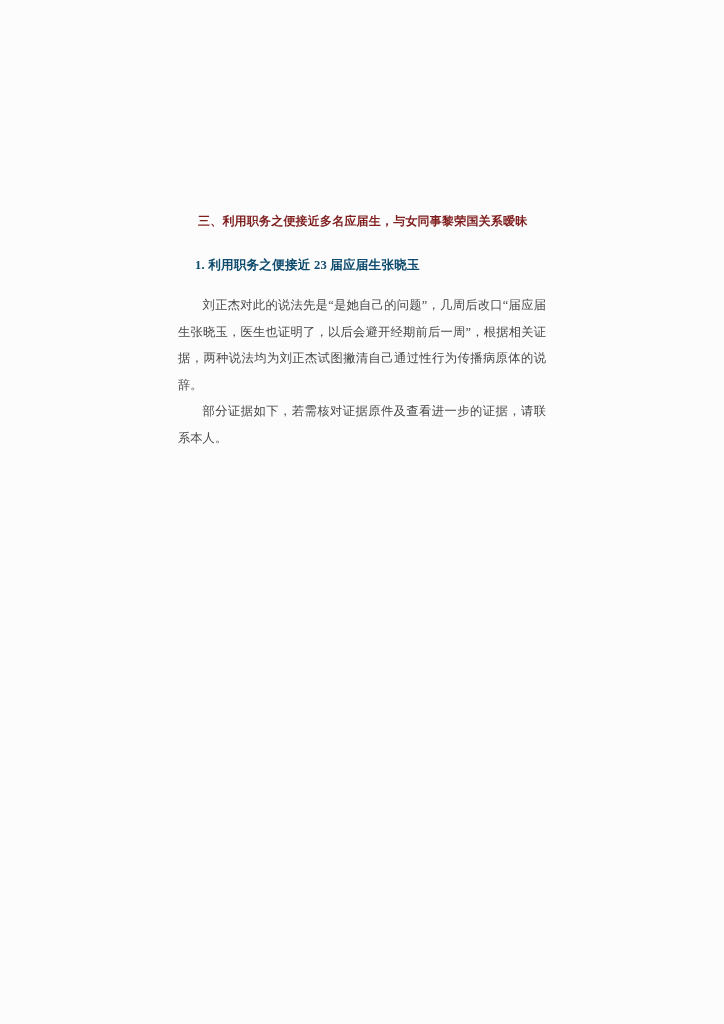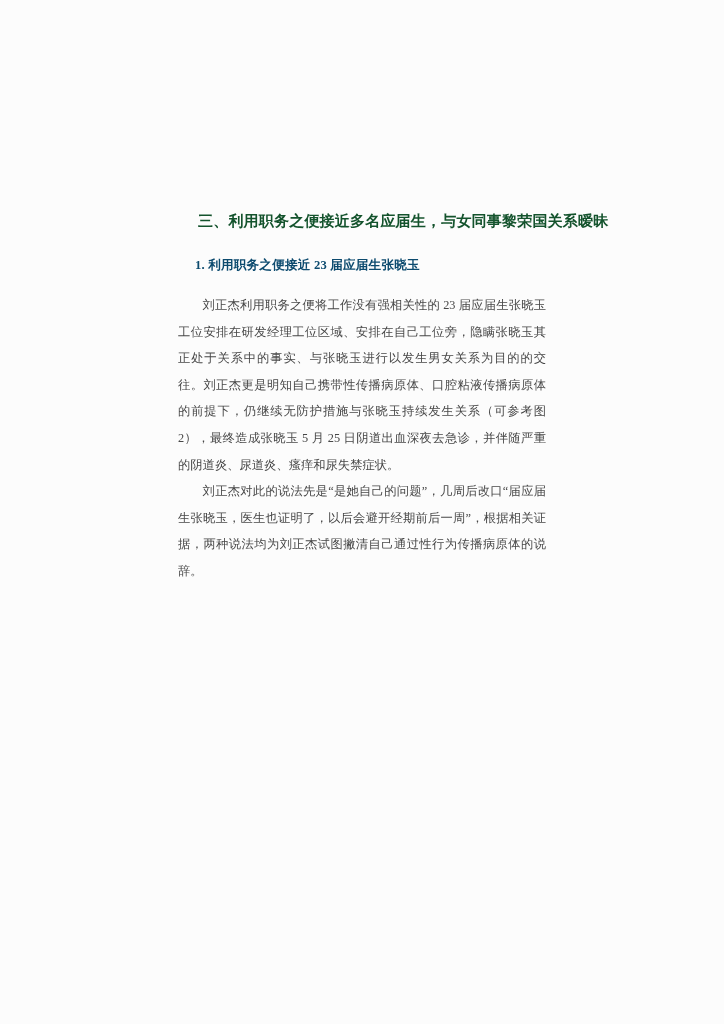--- a/index.html
+++ b/index.html
@@ -19,24 +19,24 @@
     position: absolute;
     left: 178px;
     top: 212px;
     width: 368px;
     color: #474747;
     filter: blur(0.3px);
   }
   .section-heading {
     margin: 0;
     padding-left: 20px;
-    font-size: 15px;
+    font-size: 12px;
     line-height: 19px;
     font-weight: bold;
-    color: #14532d;
+    color: #7f1d1d;
     letter-spacing: 0.2px;
     white-space: nowrap;
   }
   .sub-heading {
     margin: 25px 0 0 0;
     padding-left: 17px;
     font-size: 12.6px;
     line-height: 19px;
     font-weight: bold;
     color: #0c4a6e;
@@ -58,17 +58,17 @@
   }
 </style>
 </head>
 <body>
 
 <div class="page">
   <div class="doc">
     <div class="section-heading">三、利用职务之便接近多名应届生，与女同事黎荣国关系暧昧</div>
     <div class="sub-heading">1. 利用职务之便接近 23 届应届生张晓玉</div>
     <div class="paras">
-      <p>刘正杰利用职务之便将工作没有强相关性的 23 届应届生张晓玉工位安排在研发经理工位区域、安排在自己工位旁，隐瞒张晓玉其正处于关系中的事实、与张晓玉进行以发生男女关系为目的的交往。刘正杰更是明知自己携带性传播病原体、口腔粘液传播病原体的前提下，仍继续无防护措施与张晓玉持续发生关系（可参考图 2），最终造成张晓玉 5 月 25 日阴道出血深夜去急诊，并伴随严重的阴道炎、尿道炎、瘙痒和尿失禁症状。</p>
       <p>刘正杰对此的说法先是“是她自己的问题”，几周后改口“届应届生张晓玉，医生也证明了，以后会避开经期前后一周”，根据相关证据，两种说法均为刘正杰试图撇清自己通过性行为传播病原体的说辞。</p>
+      <p>部分证据如下，若需核对证据原件及查看进一步的证据，请联系本人。</p>
     </div>
   </div>
 </div>
 
 </body></html>

